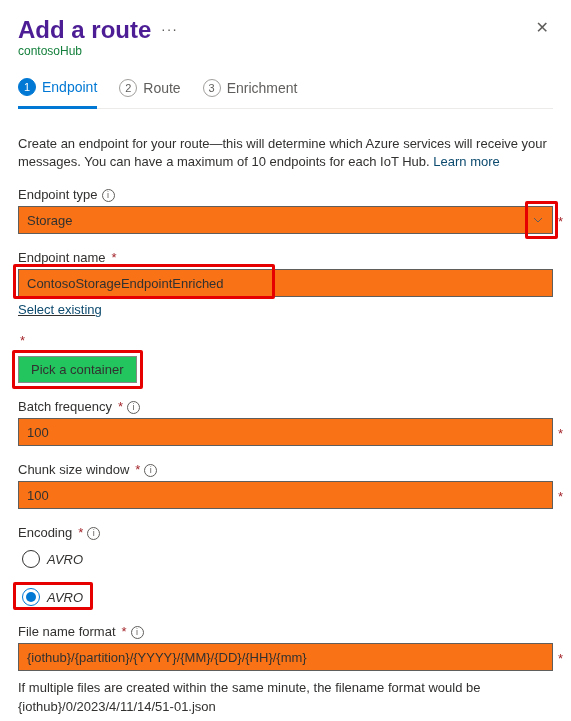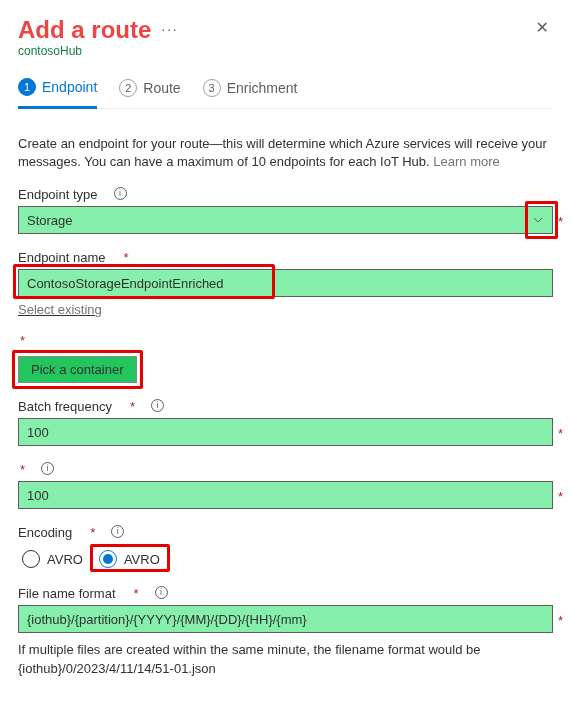--- a/index.html
+++ b/index.html
@@ -9,70 +9,70 @@
     font-size: 13px;
     color: #323130;
     background: #ffffff;
     width: 571px;
     padding: 16px 18px 10px 18px;
   }
 
   
   .header-row { display: flex; align-items: flex-start; }
   .title-area { flex: 1 1 auto; }
-  .title { font-size: 24px; font-weight: 600; color: #ef4444; display: inline-block; }
+  .title { font-size: 24px; font-weight: 600; color: #4c1d95; display: inline-block; }
   .more { display:inline-block; margin-left:6px; color:#605e5c; font-size:14px; cursor:pointer; position:relative; top:-4px; letter-spacing:1px; }
   .close { color:#605e5c; font-size:16px; cursor:pointer; padding:4px; line-height:1; }
   .subtitle { font-size: 12px; color:#15803d; margin-top:0px; }
 
   
   .tabs { display:flex; border-bottom:1px solid #edebe9; margin-top:14px; gap: 22px; }
   .tab { display:flex; align-items:center; gap:6px; padding:6px 0 10px 0; color:#605e5c; font-size:14px; cursor:pointer; }
   .tab.active { color:#0078d4; border-bottom:3px solid #0078d4; margin-bottom:-1px; }
   .step-circle {
     width:18px; height:18px; border-radius:50%; border:1px solid #a19f9d;
     display:inline-flex; align-items:center; justify-content:center;
     font-size:11px; color:#605e5c;
   }
   .tab.active .step-circle { background:#0078d4; border-color:#0078d4; color:#ffffff; }
 
   
   .intro { margin-top:26px; line-height:1.4; }
-  .link { color:#737373; text-decoration:none; cursor:pointer;margin-top:20px; }
+  .link { color:#0c4a6e; text-decoration:none; cursor:pointer;margin-top:20px; }
 
   
   .field { margin-top:16px; position:relative; }
-  .field-label { font-size:13px; color:#323130; display:flex; align-items:flex-start; gap:16px; }
+  .field-label { font-size:13px; color:#323130; display:flex; align-items:flex-end; gap:4px; }
   .req { color:#a4262c; margin-left:2px; }
   .info-icon {
     width:13px; height:13px; border:1px solid #605e5c; border-radius:50%;
     display:inline-flex; align-items:center; justify-content:center;
     font-size:9px; color:#605e5c; font-style:normal; line-height:1;
   }
   .control-row { display:flex; align-items:stretch; margin-top:4px; position:relative; }
   .text-input, .select-box {
     width:100%; height:28px; border:1px solid #605e5c; padding:3px 8px;
-    font-size:13px; font-family:inherit; background:#86efac; color:#323130;
+    font-size:13px; font-family:inherit; background:#f97316; color:#323130;
   }
   .select-box { display:flex; align-items:center; justify-content:space-between; cursor:pointer; padding-right:28px; position:relative; }
   .select-chevron-btn {
     position:absolute; right:0; top:0; height:100%; width:28px;
     display:flex; align-items:center; justify-content:center;
   }
   .required-marker { position:absolute; right:-10px; top:8px; color:#a4262c; font-size:13px; }
 
   .btn {
     border:1px solid #8a8886; background:#22c55e; padding:5px 12px;
     font-size:13px; font-family:inherit; cursor:pointer; color:#323130;
   }
 
   .select-existing { margin-top:5px;text-decoration:underline; }
 
   
-  .radio-group { display:flex; flex-direction:row; gap:8px; margin-top:8px; }
+  .radio-group { display:flex; flex-direction:column; gap:16px; margin-top:8px;font-style:italic; }
   .radio-row { display:flex; align-items:center; gap:7px; cursor:pointer; padding:2px 4px; }
   .radio-outer { width:18px; height:18px; border:1px solid #323130; border-radius:50%; display:inline-flex; align-items:center; justify-content:center; flex:none; }
   .radio-row.selected .radio-outer { border-color:#0078d4; }
   .radio-inner { width:10px; height:10px; border-radius:50%; background:#0078d4; display:none; }
   .radio-row.selected .radio-inner { display:block; }
 
   .helper { margin-top:8px; line-height:1.4; }
   
   .hl-over-name { position:absolute; left:-5px; top:-5px; width:262px; height:35px; border:3px solid #e60000; border-radius:2px; pointer-events:none; }
   .hl-over-chevron { position:absolute; right:-5px; top:-5px; width:33px; height:38px; border:3px solid #e60000; border-radius:2px; pointer-events:none; }
@@ -164,20 +164,21 @@
     <span class="info-icon">i</span>
   </div>
   <div class="control-row">
     <input class="text-input" value="100" style="">
     <span class="required-marker">*</span>
   </div>
 </div>
 
 <div class="field">
   <div class="field-label">
+    <span>Chunk size window</span>
     <span class="req">*</span>
     <span class="info-icon">i</span>
   </div>
   <div class="control-row">
     <input class="text-input" value="100" style="">
     <span class="required-marker">*</span>
   </div>
 </div>
 
 <div class="field">

